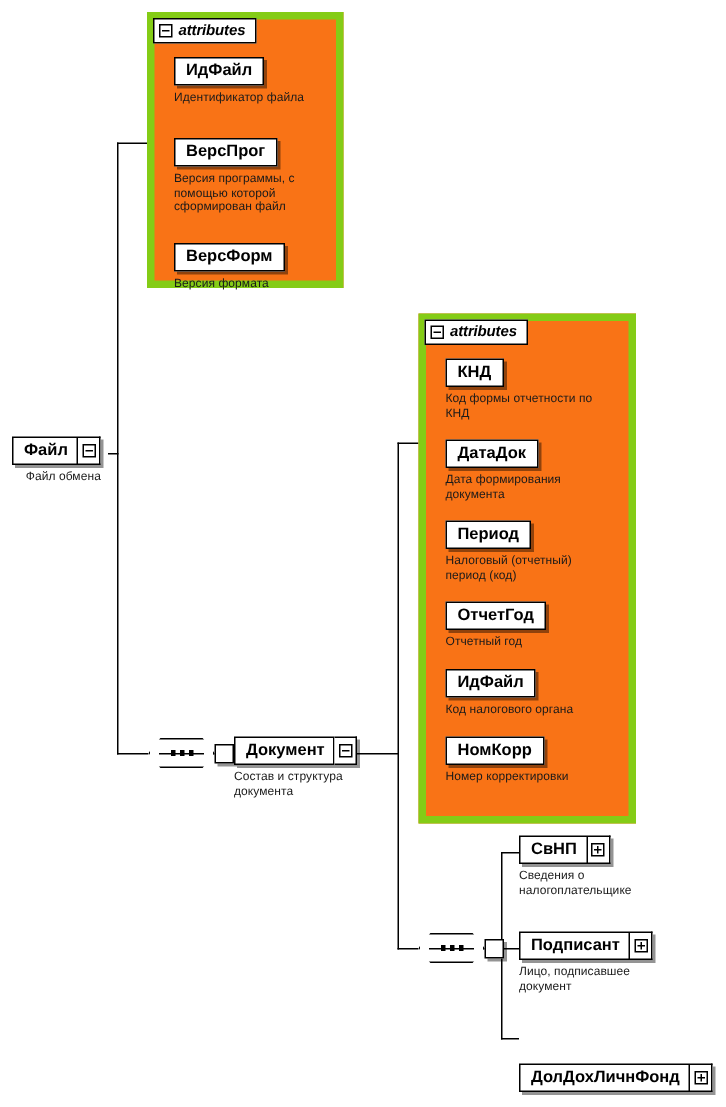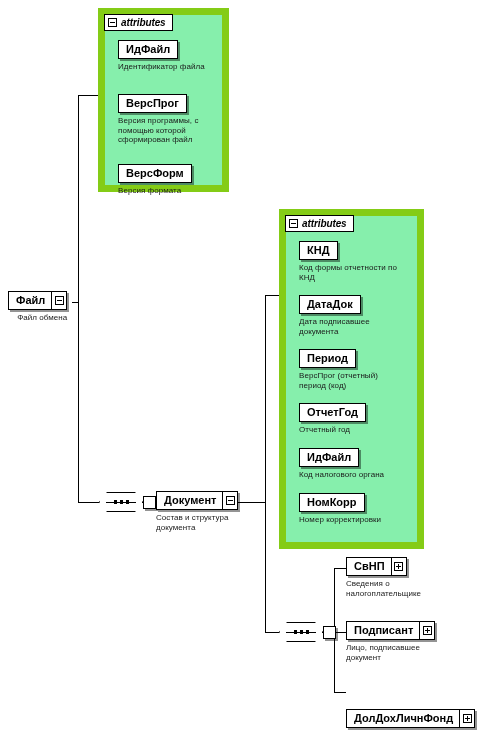--- a/index.html
+++ b/index.html
@@ -23,22 +23,22 @@
   .ln-h, .ln-v {
     position: absolute;
     background: #000000;
   }
   .ln-h { height: 1px; }
   .ln-v { width: 1px; }
 
   
   .attr-group {
     position: absolute;
-    border: 7px solid #84cc16;
-    background: #86efac;
+    border: 5px solid #84cc16;
+    background: #f97316;
     box-sizing: border-box;
   }
   .attr-tab {
     position: absolute;
     top: -1px;
     left: -1px;
     height: 17px;
     border: 1px solid #000000;
     background: #ffffff;
     box-sizing: border-box;
@@ -279,27 +279,27 @@
     </div>
 
     <div class="attr-item" style="left:13px; top:24px;">
       <div class="node-box">КНД</div>
       <div class="desc">Код формы отчетности по
 КНД</div>
     </div>
 
     <div class="attr-item" style="left:13px; top:78px;">
       <div class="node-box">ДатаДок</div>
-      <div class="desc">Дата подписавшее
+      <div class="desc">Дата формирования
 документа</div>
     </div>
 
     <div class="attr-item" style="left:13px; top:132px;">
       <div class="node-box">Период</div>
-      <div class="desc">ВерсПрог (отчетный)
+      <div class="desc">Налоговый (отчетный)
 период (код)</div>
     </div>
 
     <div class="attr-item" style="left:13px; top:186px;">
       <div class="node-box">ОтчетГод</div>
       <div class="desc">Отчетный год</div>
     </div>
 
     <div class="attr-item" style="left:13px; top:231px;">
       <div class="node-box">ИдФайл</div>

